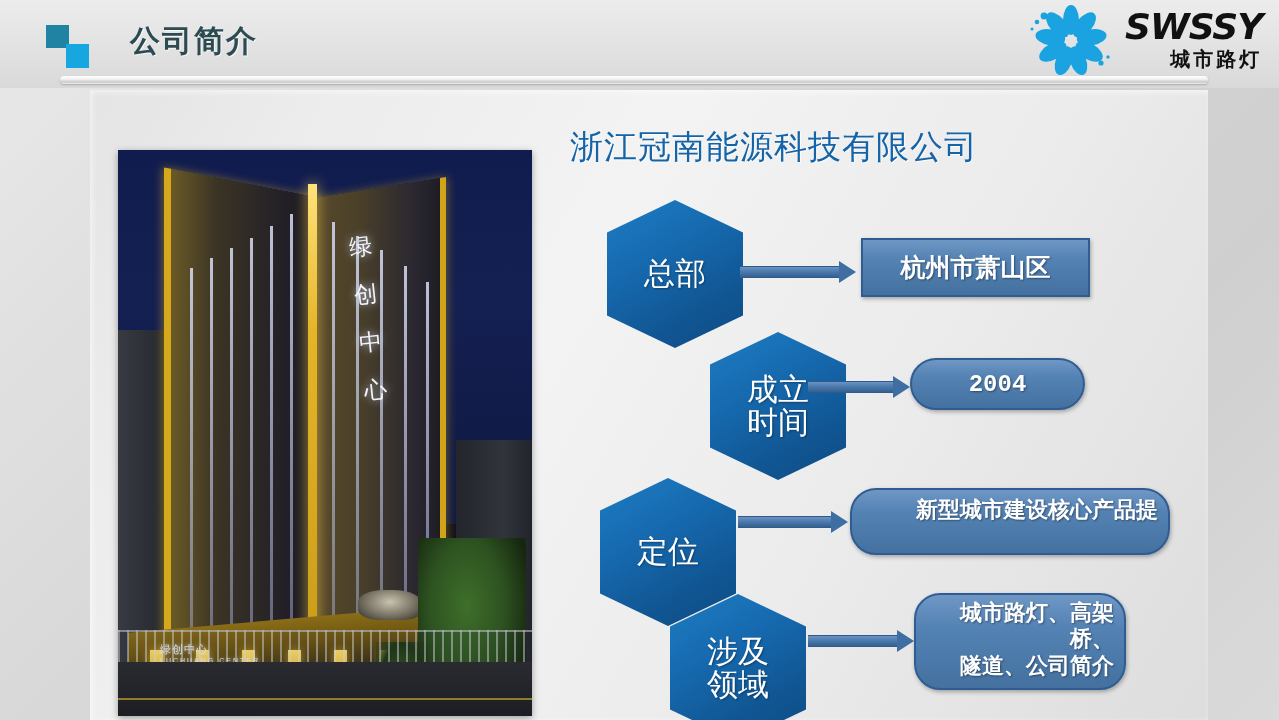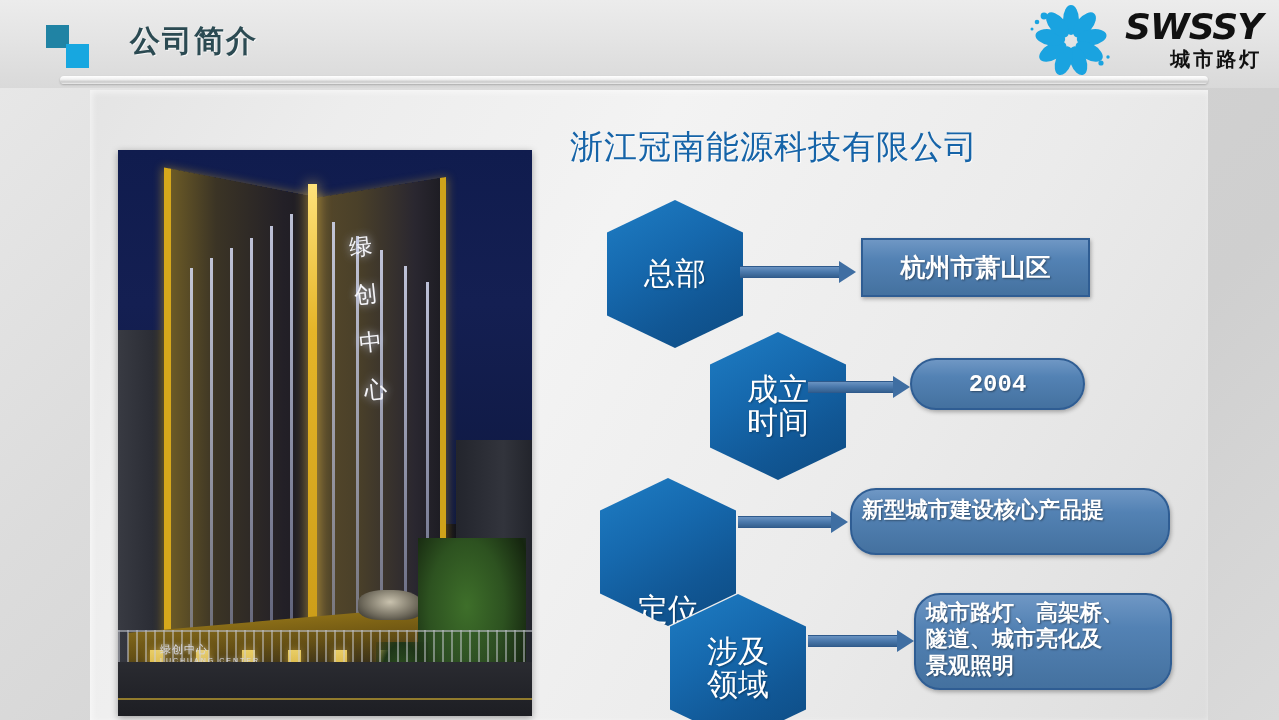--- a/index.html
+++ b/index.html
@@ -288,21 +288,21 @@
     color: #ffffff;
     font-weight: bold;
     text-shadow: 1px 1px 2px rgba(0,0,0,0.4);
     display: flex;
     align-items: center;
     background: linear-gradient(180deg, #6f97c4 0%, #5382b4 35%, #44719f 100%);
     border: 2px solid #2f5d93;
     box-shadow: 1px 2px 4px rgba(0,0,0,0.3);
   }
   .callout.square { border-radius: 0; }
-  .callout.round  { border-radius: 26px; }
+  .callout.round  { border-radius: 26px; text-align: right; }
   .callout .line  { display: block; font-family: Liberation Mono, monospace; }
 
   
   .arrow {
     position: absolute;
     height: 14px;
     display: flex;
     align-items: center;
   }
   .arrow .shaft {
@@ -438,21 +438,21 @@
       </div>
     </div>
     <div class="arrow" style="left:248px; top:270px; width:102px;">
       <div class="shaft"></div>
       <div class="head"></div>
     </div>
     <div class="callout round" style="left:350px; top:248px; width:175px; height:52px; padding:0 14px; font-size:24px; justify-content:center;">
       <span class="line">2004</span>
     </div>
 
-    <div class="hex" style="left:40px; top:368px;align-items:flex-end;">
+    <div class="hex" style="left:40px; top:368px;">
       <div>
         <span class="hex-label">定位</span>
       </div>
     </div>
     <div class="arrow" style="left:178px; top:405px; width:110px;">
       <div class="shaft"></div>
       <div class="head"></div>
     </div>
     <div class="callout round" style="left:290px; top:378px; width:320px; height:67px; padding:0 10px; font-size:22px; line-height:1.18; display:block; padding-top:9px;">
       <span class="line">新型城市建设核心产品提</span>
@@ -461,20 +461,19 @@
     <div class="hex" style="left:110px; top:484px;">
       <div>
         <span class="hex-label">涉及</span>
         <span class="hex-label">领域</span>
       </div>
     </div>
     <div class="arrow" style="left:248px; top:524px; width:106px;">
       <div class="shaft"></div>
       <div class="head"></div>
     </div>
-    <div class="callout round" style="left:354px; top:483px; width:258px; height:97px; padding:7px 10px 0 10px; font-size:22px; line-height:1.2; display:block;">
+    <div class="callout round" style="left:354px; top:483px; width:212px; height:97px; padding:7px 10px 0 10px; font-size:22px; line-height:1.2; display:block;">
       <span class="line">城市路灯、高架桥、</span>
-      <span class="line">隧道、城市亮化及</span>
-      <span class="line">景观照明</span>
+      <span class="line">隧道、公司简介</span>
     </div>
 
   </div>
 </div>
 
 </body></html>

